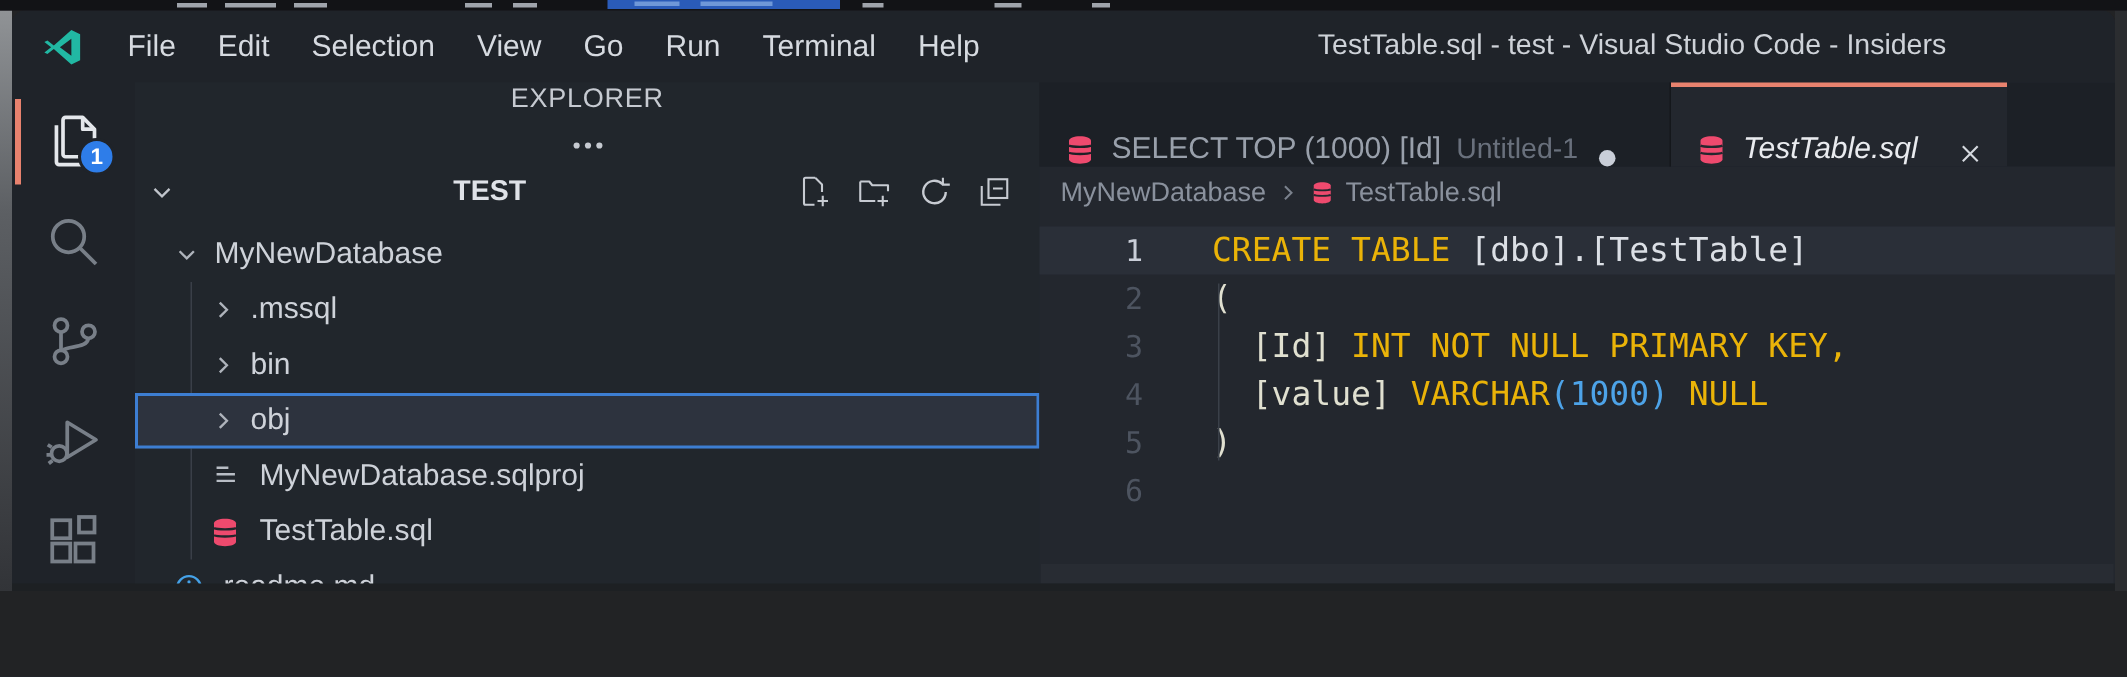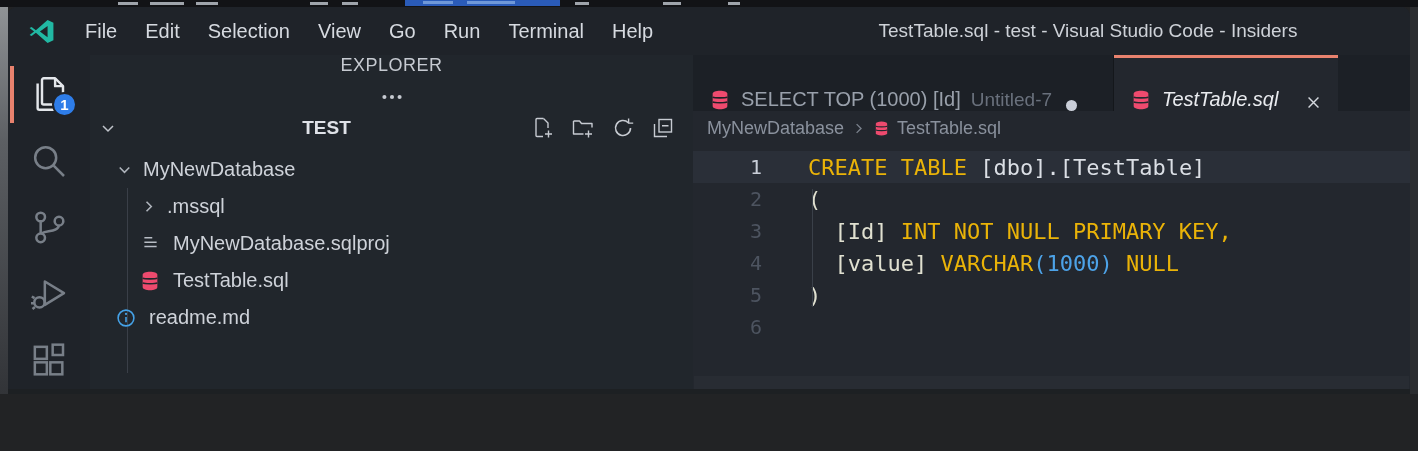--- a/index.html
+++ b/index.html
@@ -236,21 +236,37 @@
 
           <div class="trow d2">
             <span class="chev">
               <svg width="19" height="19" viewBox="0 0 24 24" fill="none" stroke="currentColor" stroke-width="2">
                   <path d="M9.5 6l6 6-6 6"></path>
                 </svg>
             </span>
             <span class="tlabel">.mssql</span>
           </div>
 
-
+          <div class="trow d2">
+            <span class="chev">
+              <svg width="19" height="19" viewBox="0 0 24 24" fill="none" stroke="currentColor" stroke-width="2">
+                  <path d="M9.5 6l6 6-6 6"></path>
+                </svg>
+            </span>
+            <span class="tlabel">bin</span>
+          </div>
+
+          <div class="trow d2 selected">
+            <span class="chev">
+              <svg width="19" height="19" viewBox="0 0 24 24" fill="none" stroke="currentColor" stroke-width="2">
+                  <path d="M9.5 6l6 6-6 6"></path>
+                </svg>
+            </span>
+            <span class="tlabel">obj</span>
+          </div>
 
           <div class="trow d2 file">
             <span class="ficon">
               <svg width="21" height="21" viewBox="0 0 24 24" fill="none" stroke="#b8bdc5" stroke-width="1.8">
                   <path d="M5 5.5h9M5 10.5h14M5 15.5h14"></path>
                 </svg>
             </span>
             <span class="tlabel">MyNewDatabase.sqlproj</span>
           </div>
 
@@ -280,21 +296,21 @@
       <div class="editor-col">
         <div class="tabbar">
           <div class="tab tab-1">
             <span class="dbicon">
               <svg width="22" height="22" viewBox="0 0 24 24">
                 <path fill="#ee4a6e" d="M4 5.2C4 3.4 7.6 2 12 2s8 1.4 8 3.2v13.6c0 1.8-3.6 3.2-8 3.2s-8-1.4-8-3.2Z"></path>
                 <path d="M4 8.8c2.2 1.2 13.8 1.2 16 0M4 14c2.2 1.2 13.8 1.2 16 0" stroke="#1c2026" stroke-width="1.7" fill="none"></path>
               </svg>
             </span>
             <span class="tab-title">SELECT TOP (1000) [Id]</span>
-            <span class="tab-desc">Untitled-7</span>
+            <span class="tab-desc">Untitled-1</span>
             <span class="mod-dot"></span>
           </div>
           <div class="tab tab-2">
             <span class="dbicon">
               <svg width="22" height="22" viewBox="0 0 24 24">
                 <path fill="#ee4a6e" d="M4 5.2C4 3.4 7.6 2 12 2s8 1.4 8 3.2v13.6c0 1.8-3.6 3.2-8 3.2s-8-1.4-8-3.2Z"></path>
                 <path d="M4 8.8c2.2 1.2 13.8 1.2 16 0M4 14c2.2 1.2 13.8 1.2 16 0" stroke="#23272e" stroke-width="1.7" fill="none"></path>
               </svg>
             </span>
             <span class="tab-title">TestTable.sql</span>

